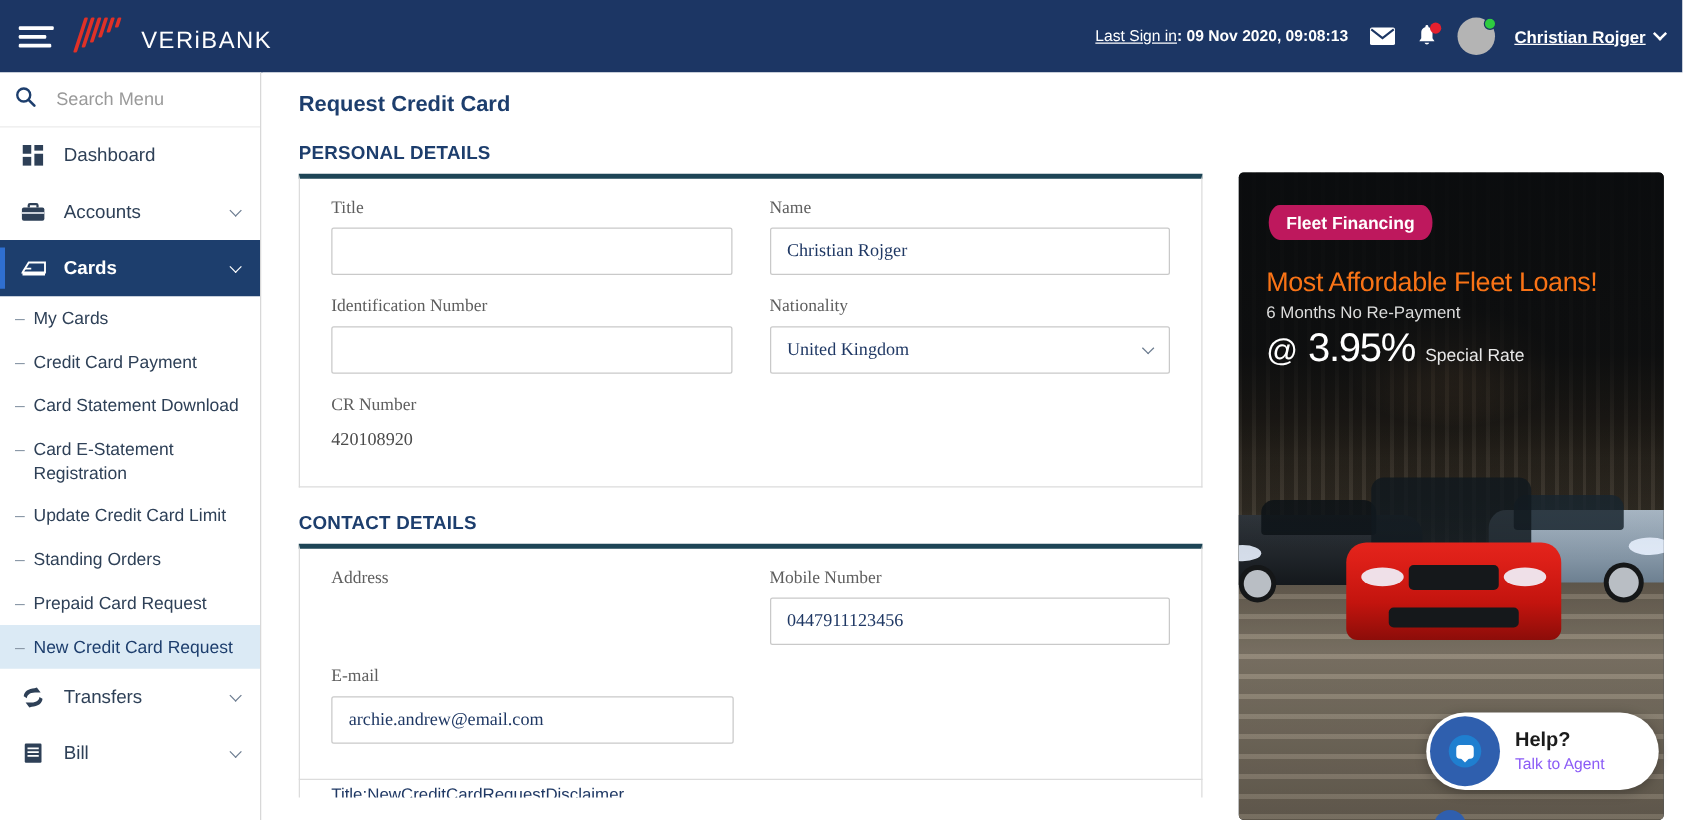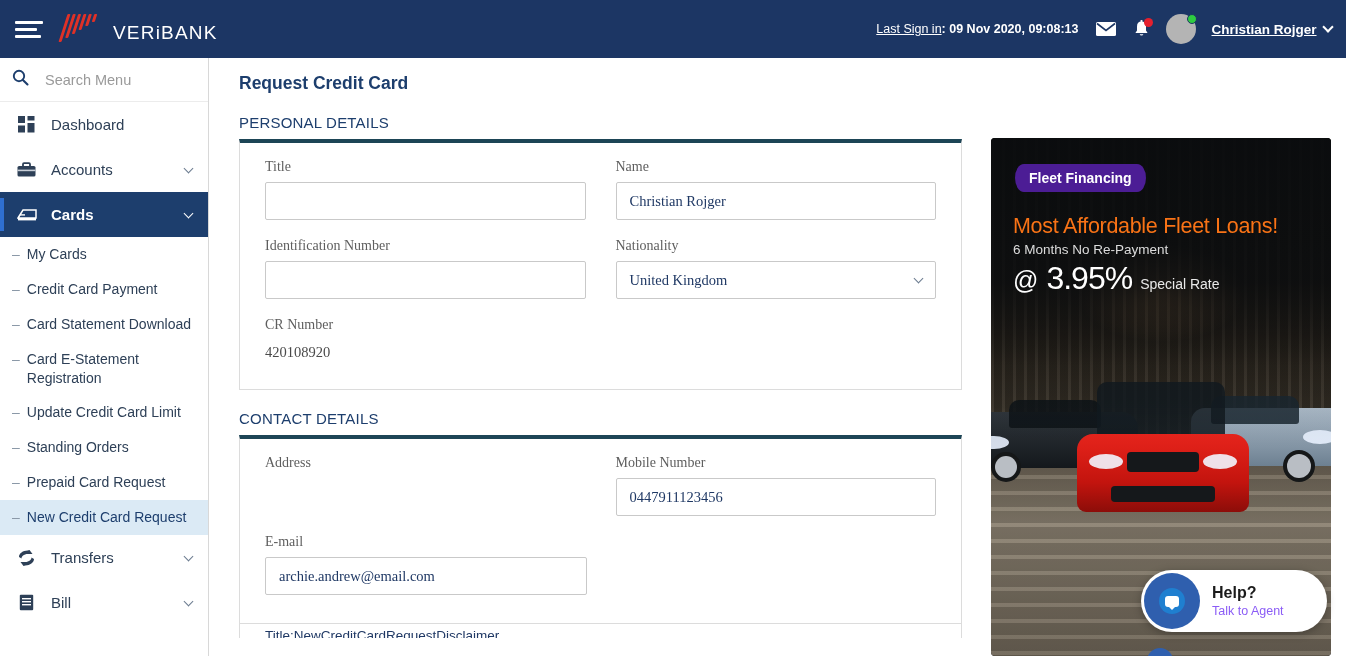--- a/index.html
+++ b/index.html
@@ -107,21 +107,21 @@
   
   .content {
     position: absolute; top: 58px; left: 210px; width: 1136px; height: 598px;
     background: #ffffff; overflow: hidden;
   }
   .page-title {
     color: #1d3e6d; font-size: 17.5px; font-weight: bold;
     margin: 15px 0 0 29px;
   }
   .section-title {
-    color: #1d3e6d; font-size: 15px; font-weight: normal; letter-spacing: .2px;
+    color: #1d3e6d; font-size: 15px; font-weight: bold; letter-spacing: .2px;
     margin: 20px 0 8px 29px;
   }
   .card {
     margin-left: 29px; width: 723px;
     border: 1px solid #dcdcdc; border-top: 4px solid #1d4556;
     background: #fff; padding: 16px 25px 20px 25px;
   }
   .row { display: flex; gap: 30px; font-family: Liberation Serif, serif; }
   .field { width: 322px; margin-bottom: 8px; }
   .flabel { color: #5e5e5e; font-size: 14px; margin-bottom: 7px; display: block; }
@@ -163,21 +163,21 @@
     position: absolute; left: 0; right: 0; bottom: 0; height: 38%;
     background: repeating-linear-gradient(180deg,
       rgba(255,255,255,.05) 0 4px, rgba(0,0,0,.16) 4px 16px);
   }
   .ad-overlay {
     position: absolute; inset: 0;
     background: linear-gradient(180deg, rgba(10,12,14,.93) 0%, rgba(10,12,14,.80) 28%, rgba(10,12,14,.10) 44%, rgba(0,0,0,0) 60%);
   }
   .ad-badge {
     position: absolute; left: 24px; top: 26px;
-    background: #4c1d95; color: #fff; font-weight: bold; font-size: 14px;
+    background: #be185d; color: #fff; font-weight: bold; font-size: 14px;
     padding: 6px 14px; border-radius: 14px / 22px;
   }
   .ad-head {
     position: absolute; left: 22px; top: 76px; right: 12px;
     color: #f97316; font-size: 21.5px; font-weight: normal; letter-spacing: -.3px;
   }
   .ad-sub {
     position: absolute; left: 22px; top: 104px; color: #dcdcdc; font-size: 13.5px;
   }
   .ad-rate-row {

